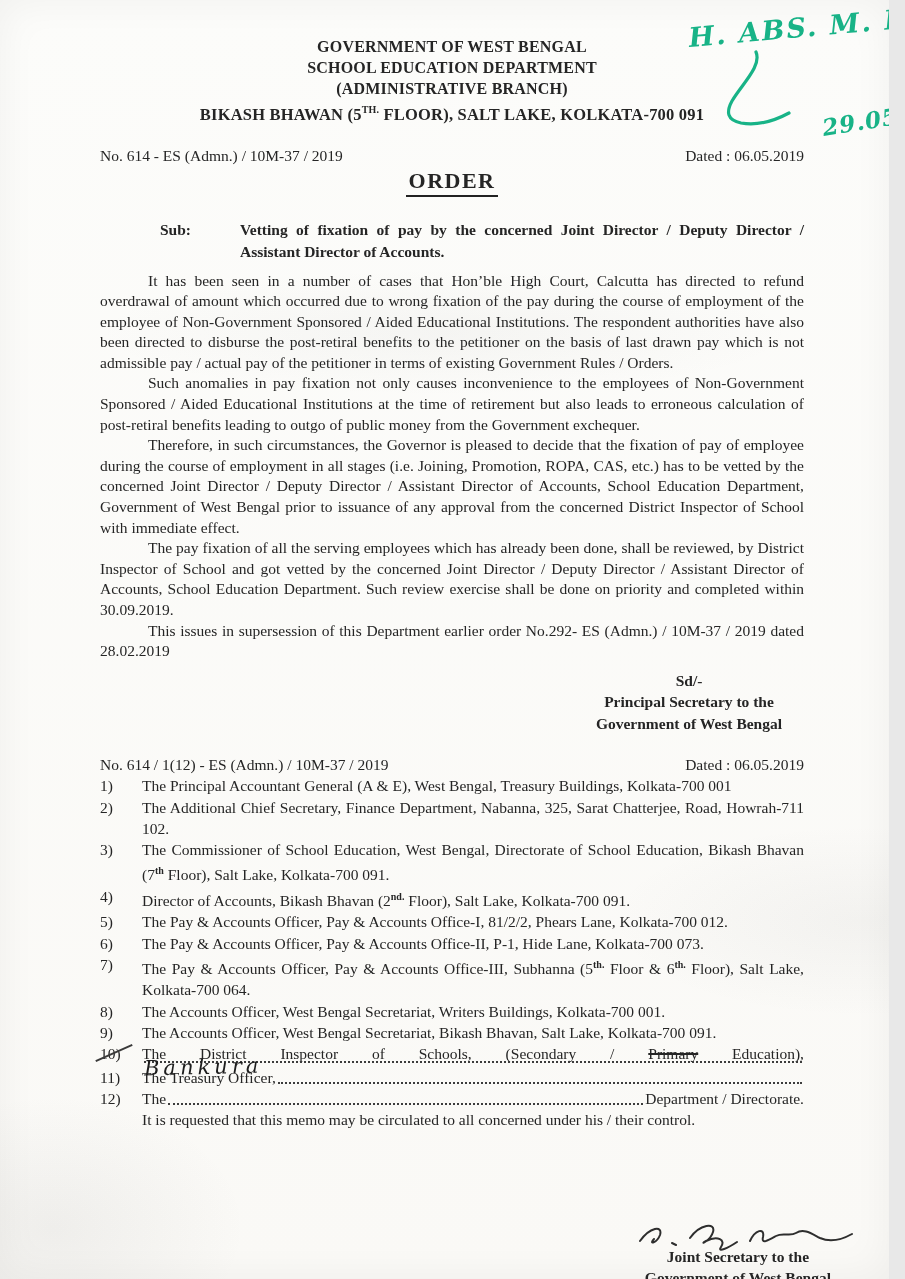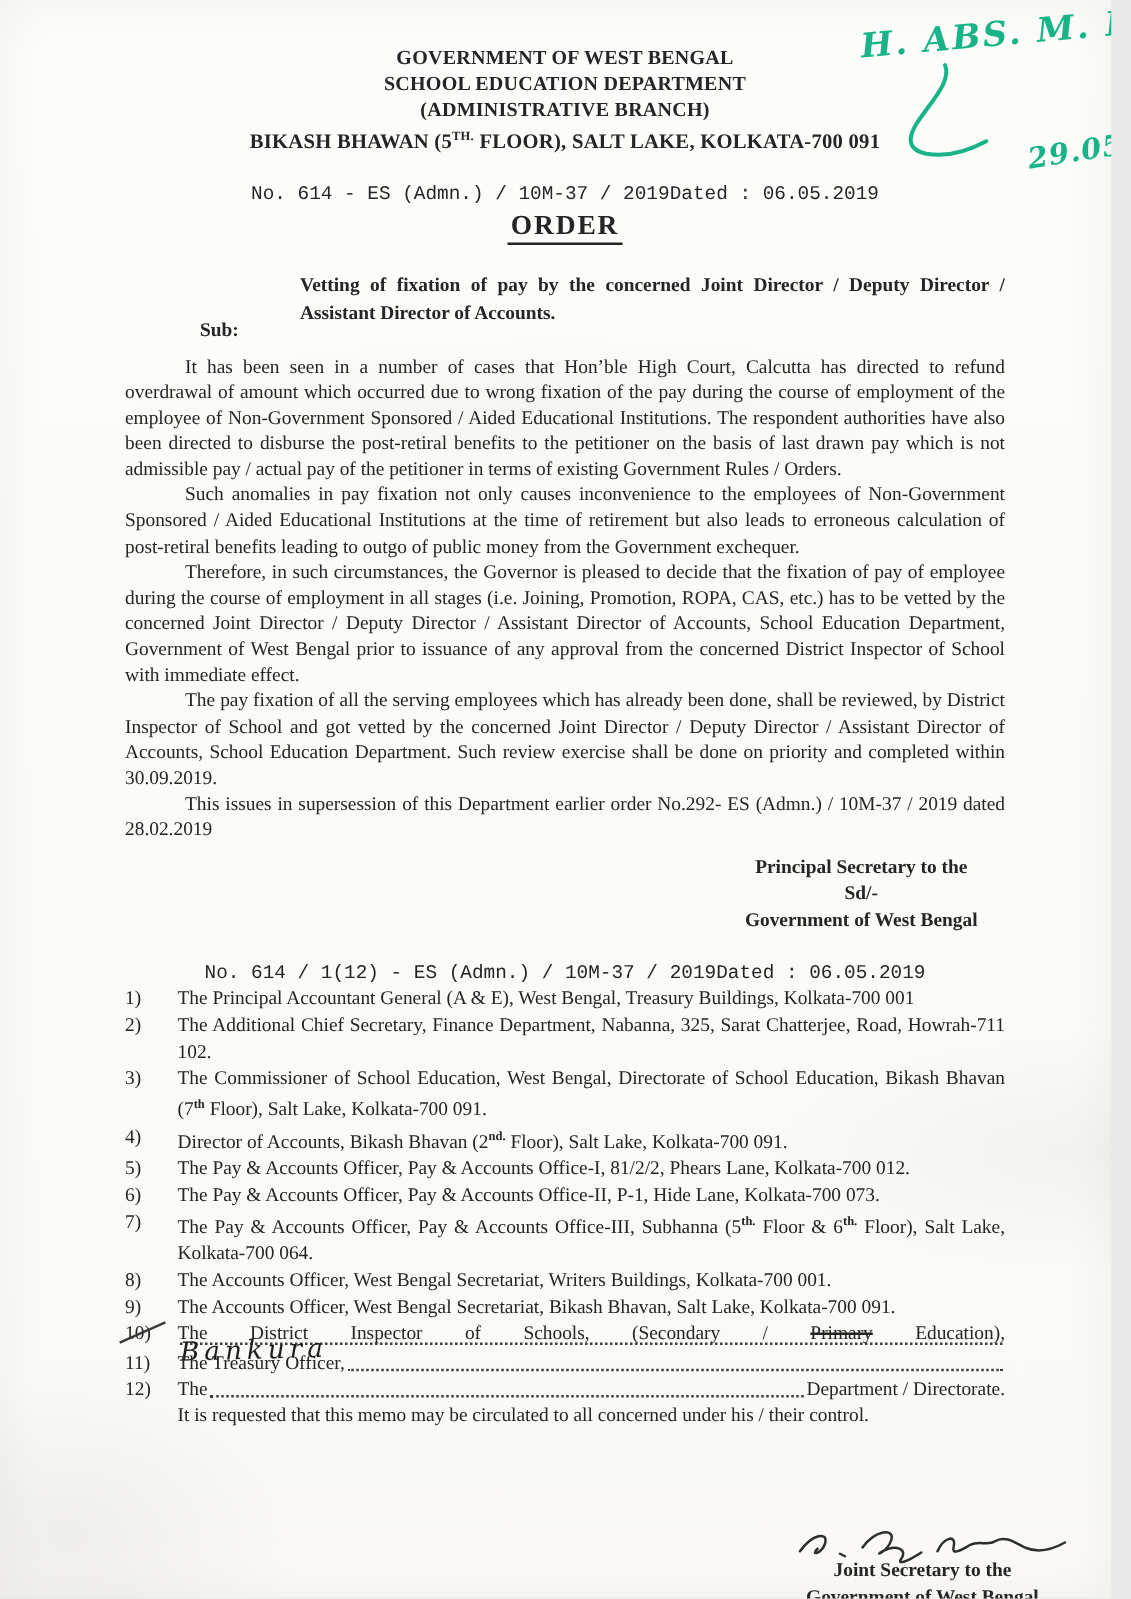--- a/index.html
+++ b/index.html
@@ -16,26 +16,26 @@
       radial-gradient(ellipse 500px 90px at 50% 26%, rgba(120,120,120,0.05), transparent 70%),
       linear-gradient(#fcfcfa,#faf9f6);
     box-shadow:inset 0 0 40px rgba(0,0,0,0.05);
   }
   .content{padding:36px 85px 0 100px;}
   
   .doc-header{text-align:center;font-weight:bold;line-height:21px;font-size:16px;letter-spacing:.2px;}
   .doc-header .l4{font-size:16.5px;font-family:Liberation Serif, serif;}
   sup{font-size:10px;font-weight:bold;}
   
-  .ref-row{display:flex;justify-content:center;font-size:15.5px;margin-top:22px;font-family:Liberation Mono, monospace;}
+  .ref-row{display:flex;justify-content:space-between;font-size:15.5px;margin-top:22px;}
   .order-wrap{text-align:center;margin-top:3px;}
   .order-title{display:inline-block;font-weight:bold;font-size:22px;letter-spacing:1.5px;border-bottom:2px solid #222;padding:0 3px 1px;}
   
   .subject{display:flex;margin:22px 0 0 60px;font-weight:bold;font-size:15.5px;line-height:22px;}
-  .subject .sub-label{width:80px;flex:none;margin-top:36px;}
+  .subject .sub-label{width:80px;flex:none;}
   .subject .sub-text{width:580px;text-align:justify;}
   
   .para{margin:0;font-size:15.5px;line-height:20.6px;text-align:justify;text-indent:48px;}
   .para.first{margin-top:8px;}
   
   .sig1{margin:8px 0 0 auto;width:230px;text-align:center;font-weight:bold;font-size:15.5px;line-height:21.5px;}
   
   .cc-intro{margin-top:20px;font-size:15.5px;}
   .cc-list{margin-top:1px;font-size:15.5px;}
   .cc-item{display:grid;grid-template-columns:42px 1fr;line-height:21.3px;}
@@ -98,22 +98,22 @@
       <span class="sub-text">Vetting of fixation of pay by the concerned Joint Director / Deputy Director / Assistant Director of Accounts.</span>
     </div>
 
     <p class="para first">It has been seen in a number of cases that Hon’ble High Court, Calcutta has directed to refund overdrawal of amount which occurred due to wrong fixation of the pay during the course of employment of the employee of Non-Government Sponsored / Aided Educational Institutions. The respondent authorities have also been directed to disburse the post-retiral benefits to the petitioner on the basis of last drawn pay which is not admissible pay / actual pay of the petitioner in terms of existing Government Rules / Orders.</p>
     <p class="para">Such anomalies in pay fixation not only causes inconvenience to the employees of Non-Government Sponsored / Aided Educational Institutions at the time of retirement but also leads to erroneous calculation of post-retiral benefits leading to outgo of public money from the Government exchequer.</p>
     <p class="para">Therefore, in such circumstances, the Governor is pleased to decide that the fixation of pay of employee during the course of employment in all stages (i.e. Joining, Promotion, ROPA, CAS, etc.) has to be vetted by the concerned Joint Director / Deputy Director / Assistant Director of Accounts, School Education Department, Government of West Bengal prior to issuance of any approval from the concerned District Inspector of School with immediate effect.</p>
     <p class="para">The pay fixation of all the serving employees which has already been done, shall be reviewed, by District Inspector of School and got vetted by the concerned Joint Director / Deputy Director / Assistant Director of Accounts, School Education Department. Such review exercise shall be done on priority and completed within 30.09.2019.</p>
     <p class="para">This issues in supersession of this Department earlier order No.292- ES (Admn.) / 10M-37 / 2019  dated 28.02.2019</p>
 
     <div class="sig1">
+      <div>Sd/-</div>
       <div>Principal Secretary to the</div>
-      <div>Sd/-</div>
       <div>Government of West Bengal</div>
     </div>
 
     <div class="ref-row">
       <span>No.  614 / 1(12) - ES (Admn.) / 10M-37 / 2019</span>
       <span>Dated :  06.05.2019</span>
     </div>
 
 
     <div class="cc-list">

